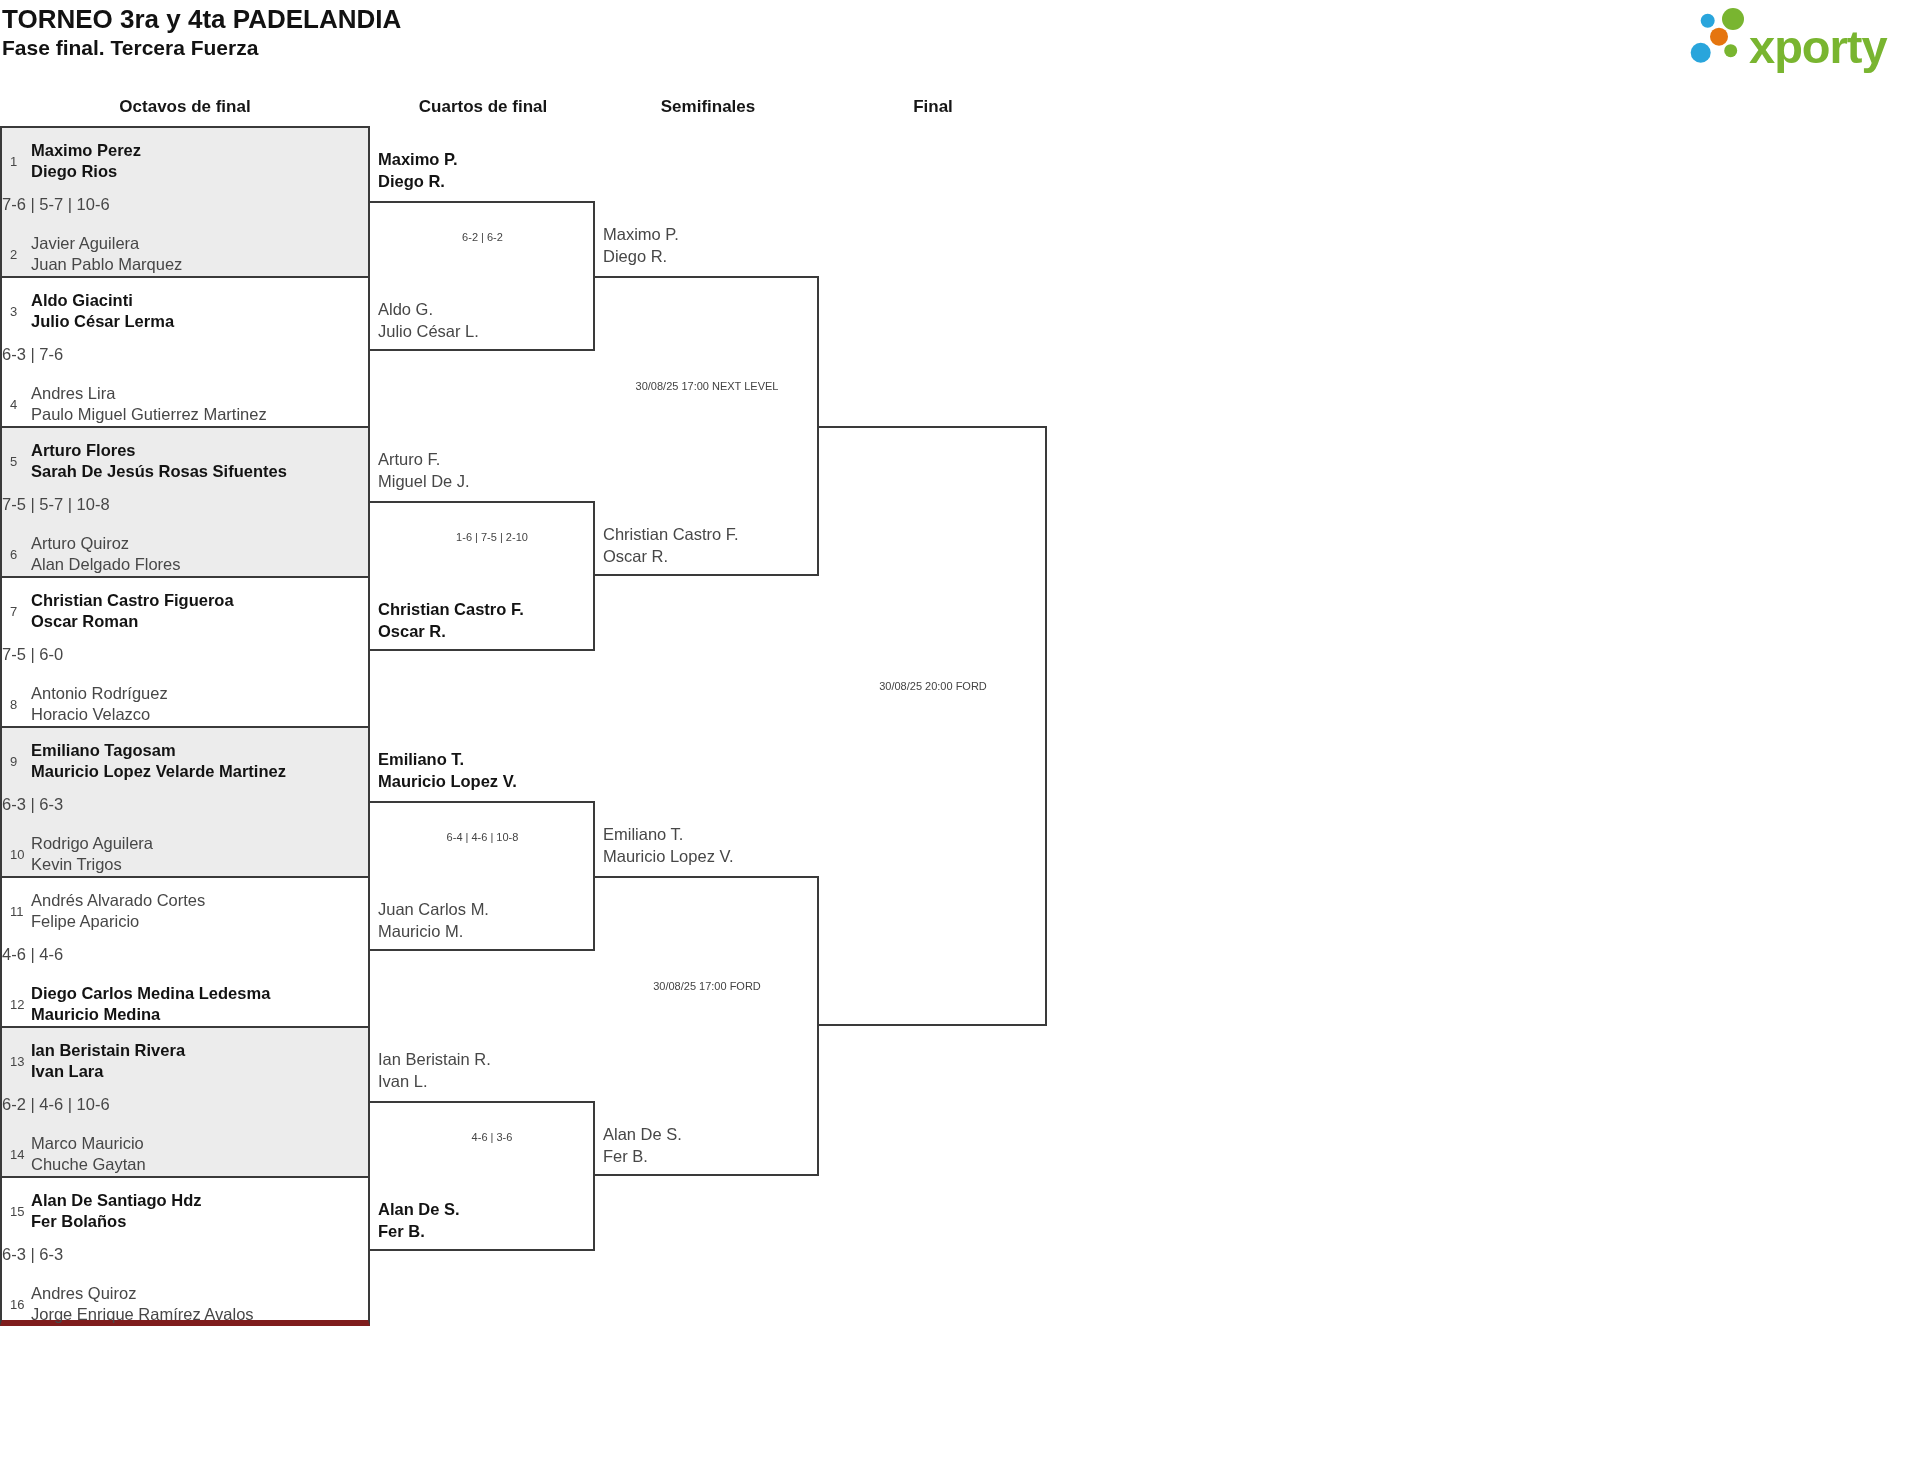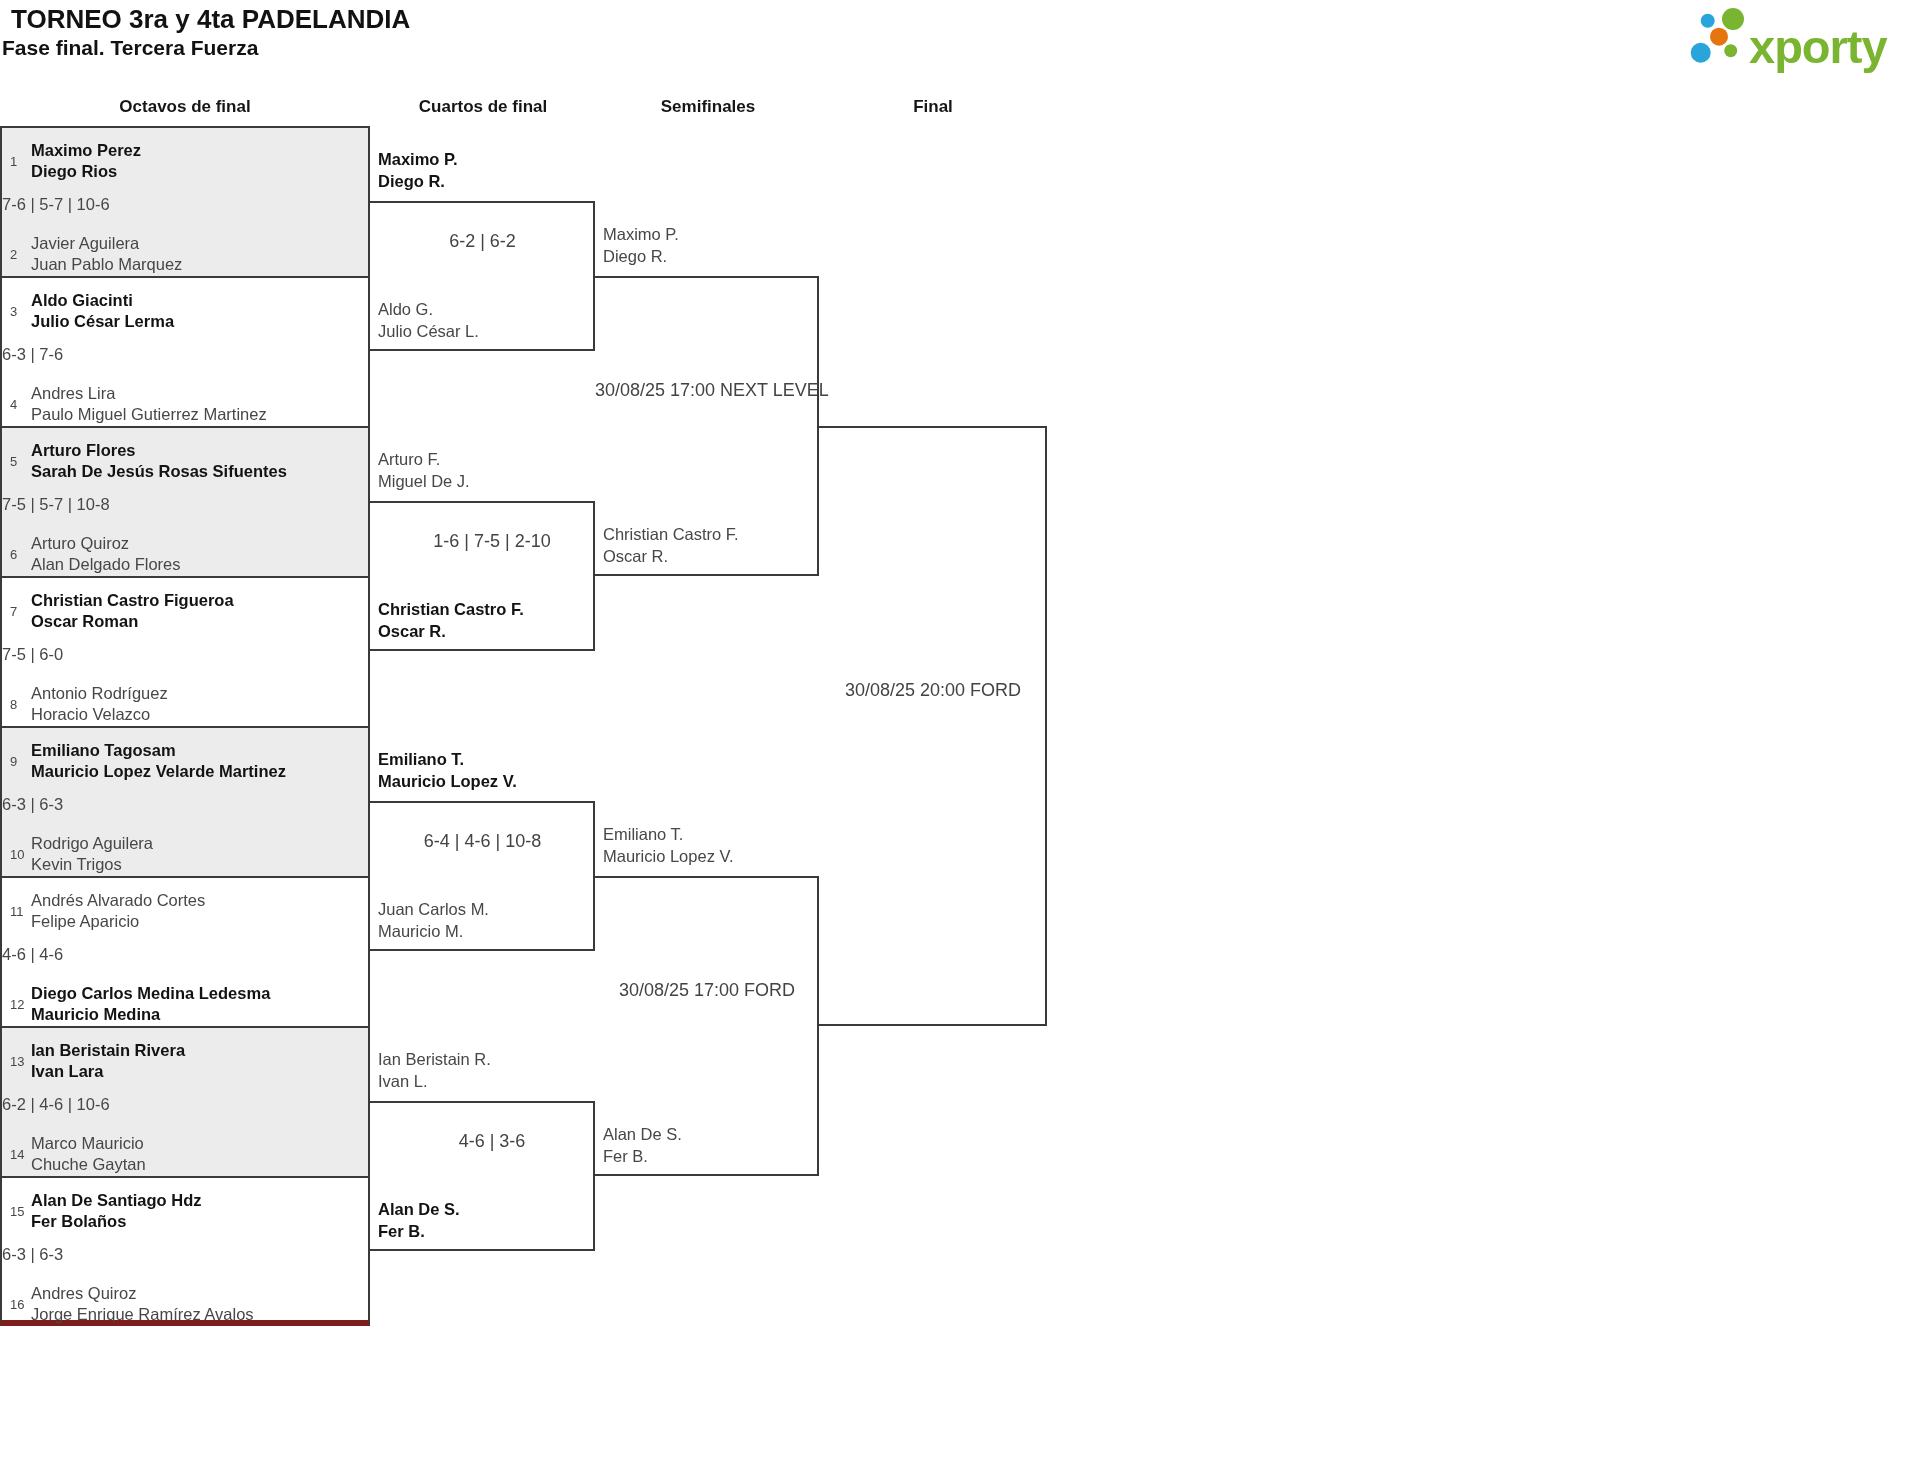--- a/index.html
+++ b/index.html
@@ -1,21 +1,21 @@
 <!DOCTYPE html>
 <html><head>
 <meta charset="utf-8">
 <title>Bracket</title>
 <style>
   html,body { margin:0; padding:0; }
   body {
     width:1920px; height:1459px; position:relative; overflow:hidden;
     background:#ffffff; font-family:"Liberation Sans", sans-serif; color:#3f3f3f;
   }
-  .title    { position:absolute; left:2px; top:4px;  font-size:26px; font-weight:700; color:#121212;margin-left:9px; }
+  .title    { position:absolute; left:2px; top:4px;  font-size:26px; font-weight:700; color:#121212; }
   .subtitle { position:absolute; left:2px; top:36px; font-size:21px; font-weight:700; color:#121212; }
   .logo     { position:absolute; left:1683px; top:4px; }
 
   .round-header { position:absolute; top:97px; transform:translateX(-50%);
     font-size:17px; font-weight:700; color:#161616; white-space:nowrap; }
 
   
   .oct-block { position:absolute; left:0; width:370px; height:150px; box-sizing:border-box;
     border:2px solid #3a3a3a; border-bottom:none; background:#ffffff; }
   .oct-block.last { border-bottom:6px solid #7f1d1d; }
@@ -23,21 +23,21 @@
   .oct-seed { position:absolute; left:8px; width:20px; font-size:13px; color:#474747; }
   .oct-team { position:absolute; left:29px; font-size:16.5px; line-height:21px; color:#474747; white-space:nowrap; }
   .oct-score { position:absolute; left:0; top:67px; width:100%; 
     font-size:16.5px; color:#474747; }
 
   
   .rect { position:absolute; box-sizing:border-box; border:2px solid #3a3a3a; border-left:none; }
 
   .pair-label { position:absolute; font-size:16.5px; line-height:22px; color:#474747; white-space:nowrap; }
   .winner { font-weight:700; color:#131313; }
-  .center-text { position:absolute; text-align:center; font-size:18px; color:#434343; white-space:nowrap; }
+  .center-text { position:absolute; text-align:center; font-size:11px; color:#434343; white-space:nowrap; }
 </style>
 </head>
 <body>
 
 <div class="title">TORNEO 3ra y 4ta PADELANDIA</div>
 <div class="subtitle">Fase final. Tercera Fuerza</div>
 
 <svg class="logo" width="232" height="72" viewBox="0 0 232 72">
   <circle cx="24.7" cy="16.7" r="7" fill="#29a5dc"></circle>
   <circle cx="50" cy="15" r="11" fill="#79b530"></circle>

